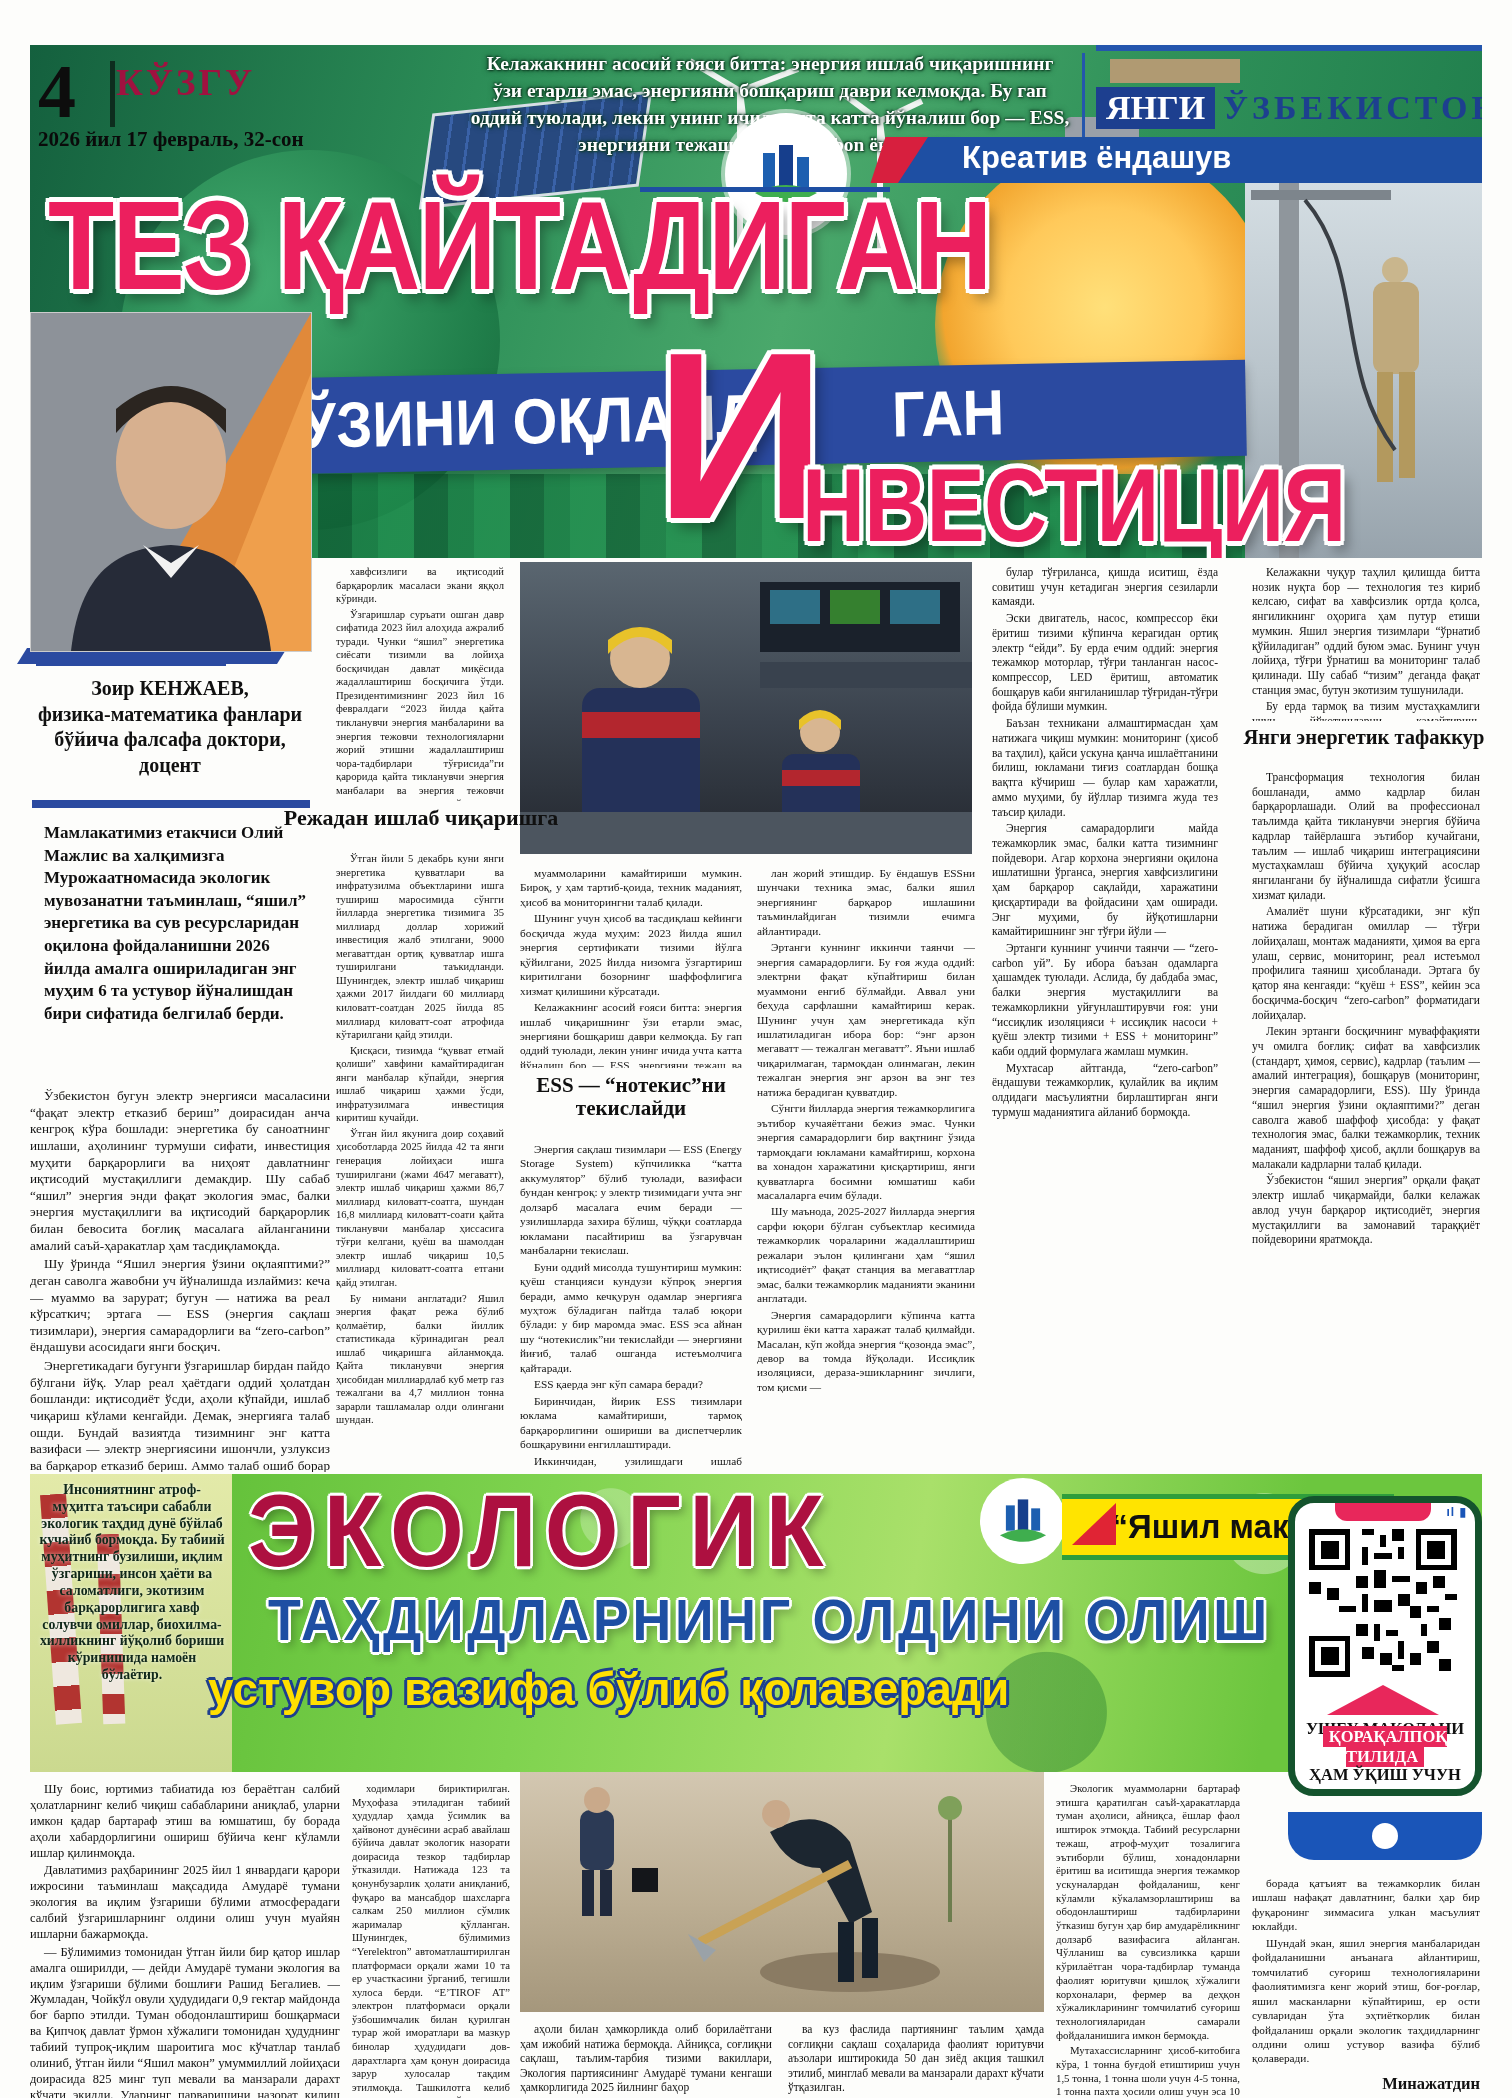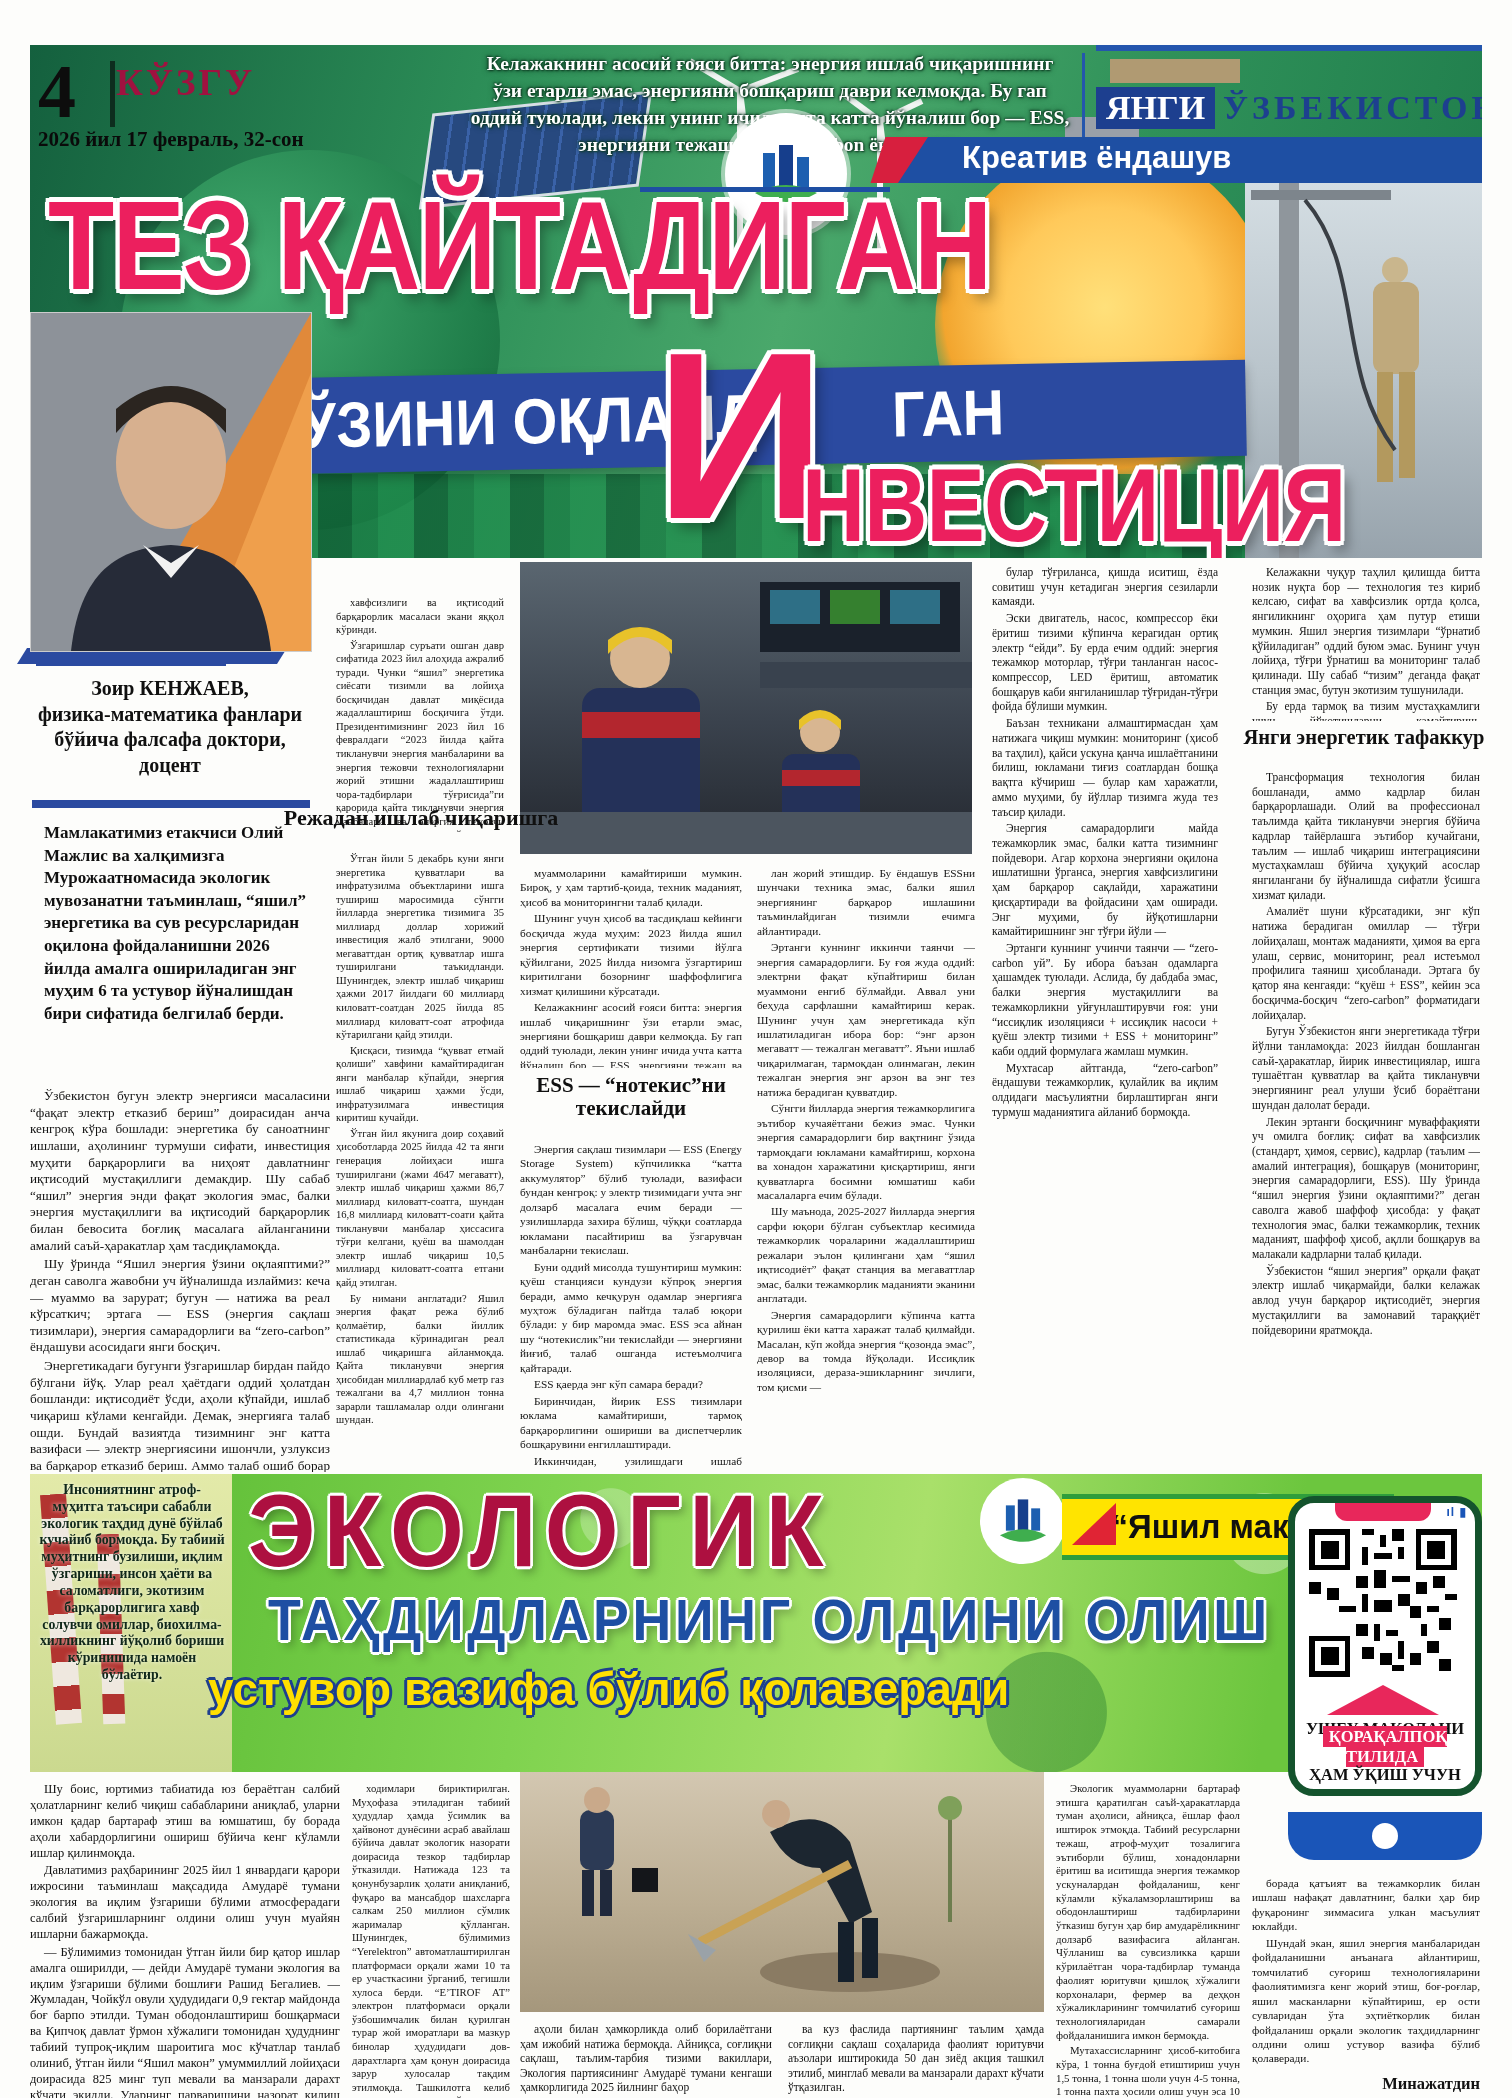--- a/index.html
+++ b/index.html
@@ -70,21 +70,21 @@
       border:1px solid #ccc;}
   #authorslant{left:22px;top:648px;width:260px;height:16px;background:#2b4aa0;transform:skewX(-32deg);z-index:6;}
   #caprule1{left:36px;top:658px;width:190px;height:8px;background:#2b4aa0;z-index:8;}
   #caption{left:32px;top:676px;width:276px;text-align:center;font-weight:900;font-size:20px;line-height:1.28;color:#101010;}
   #caprule2{left:32px;top:800px;width:278px;height:8px;background:#2b4aa0;}
   #lead{left:44px;top:822px;width:262px;font-size:17px;font-weight:700;line-height:1.33;color:#101010;}
 
   
   .col{color:#121212;}
   #c1{left:30px;top:1088px;width:300px;height:384px;font-size:13.2px;line-height:1.26;}
-  #c2a{left:336px;top:596px;width:168px;height:236px;font-size:10.6px;line-height:1.28;}
+  #c2a{left:336px;top:565px;width:168px;height:236px;font-size:10.6px;line-height:1.28;}
   #c2b{left:336px;top:852px;width:168px;height:618px;font-size:10.6px;line-height:1.28;}
   #c3a{left:520px;top:866px;width:222px;height:202px;font-size:11.3px;line-height:1.28;}
   #c3b{left:520px;top:1142px;width:222px;height:328px;font-size:11.3px;line-height:1.28;}
   #c4{left:757px;top:866px;width:218px;height:604px;font-size:11.3px;line-height:1.28;}
   #c5{left:992px;top:565px;width:226px;height:905px;font-size:11.5px;line-height:1.28;}
   #c6a{left:1252px;top:565px;width:228px;height:156px;font-size:11.5px;line-height:1.28;}
   #c6b{left:1252px;top:770px;width:228px;height:700px;font-size:11.5px;line-height:1.28;}
   .subhead{font-weight:900;text-align:center;color:#101010;line-height:1.1;}
   #sh1{left:268px;top:806px;width:306px;font-size:22px;}
   #sh2{left:520px;top:1074px;width:222px;font-size:21px;}
@@ -311,21 +311,20 @@
       <p>Мухтасар айтганда, “zero-carbon” ёндашуви тежамкорлик, қулайлик ва иқлим олдидаги масъулиятни бирлаштирган янги турмуш маданиятига айланиб бормоқда.</p>
     </div>
   <div id="c6a" class="abs col jcol clip">
       <p>Келажакни чуқур таҳлил қилишда битта нозик нуқта бор — технология тез кириб келсаю, сифат ва хавфсизлик ортда қолса, янгиликнинг оҳорига ҳам путур етиши мумкин. Яшил энергия тизимлари “ўрнатиб қўйиладиган” оддий буюм эмас. Бунинг учун лойиҳа, тўғри ўрнатиш ва мониторинг талаб қилинади. Шу сабаб “тизим” деганда фақат станция эмас, бутун экотизим тушунилади.</p>
       <p>Бу ерда тармоқ ва тизим мустаҳкамлиги учун йўқотишларни камайтириш, диспетчерлик, ҳисоб ва назорат параллел кучайиши шарт.</p>
     </div>
   <div id="sh3" class="abs ser subhead">Янги энергетик тафаккур</div>
   <div id="c6b" class="abs col jcol clip">
       <p>Трансформация технология билан бошланади, аммо кадрлар билан барқарорлашади. Олий ва профессионал таълимда қайта тикланувчи энергия бўйича кадрлар тайёрлашга эътибор кучайгани, таълим — ишлаб чиқариш интеграциясини мустаҳкамлаш бўйича ҳуқуқий асослар янгилангани бу йўналишда сифатли ўсишга хизмат қилади.</p>
       <p>Амалиёт шуни кўрсатадики, энг кўп натижа берадиган омиллар — тўғри лойиҳалаш, монтаж маданияти, ҳимоя ва ерга улаш, сервис, мониторинг, реал истеъмол профилига таяниш ҳисобланади. Эртага бу қатор яна кенгаяди: “қуёш + ESS”, кейин эса босқичма-босқич “zero-carbon” форматидаги лойиҳалар.</p>
-      <p>Бугун Ўзбекистон янги энергетикада тўғри йўлни танламоқда: 2023 йилдан бошланган саъй-ҳаракатлар, йирик инвестициялар, ишга тушаётган қувватлар ва қайта тикланувчи энергиянинг реал улуши ўсиб бораётгани шундан далолат беради.</p>
       <p>Лекин эртанги босқичнинг муваффақияти уч омилга боғлиқ: сифат ва хавфсизлик (стандарт, ҳимоя, сервис), кадрлар (таълим — амалий интеграция), бошқарув (мониторинг, энергия самарадорлиги, ESS). Шу ўринда “яшил энергия ўзини оқлаяптими?” деган саволга жавоб шаффоф ҳисобда: у фақат технология эмас, балки тежамкорлик, техник маданият, шаффоф ҳисоб, ақлли бошқарув ва малакали кадрларни талаб қилади.</p>
       <p>Ўзбекистон “яшил энергия” орқали фақат электр ишлаб чиқармайди, балки келажак авлод учун барқарор иқтисодиёт, энергия мустақиллиги ва замонавий тараққиёт пойдеворини яратмоқда.</p>
     </div>
 
   <div id="eco" class="abs">
     <div id="ecoleaves" class="abs"></div>
     <div id="ecointro" class="abs">
       <div id="stack1" class="abs"></div>
       <div id="stack2" class="abs"></div>
       <div class="txt ser">Инсониятнинг атроф-муҳитга таъсири сабабли экологик таҳдид дунё бўйлаб кучайиб бормоқда. Бу табиий муҳитнинг бузилиши, иқлим ўзгариши, инсон ҳаёти ва саломатлиги, экотизим барқарорлигига хавф солувчи омиллар, биохилма-хилликнинг йўқолиб бориши кўринишида намоён бўлаётир.</div>

